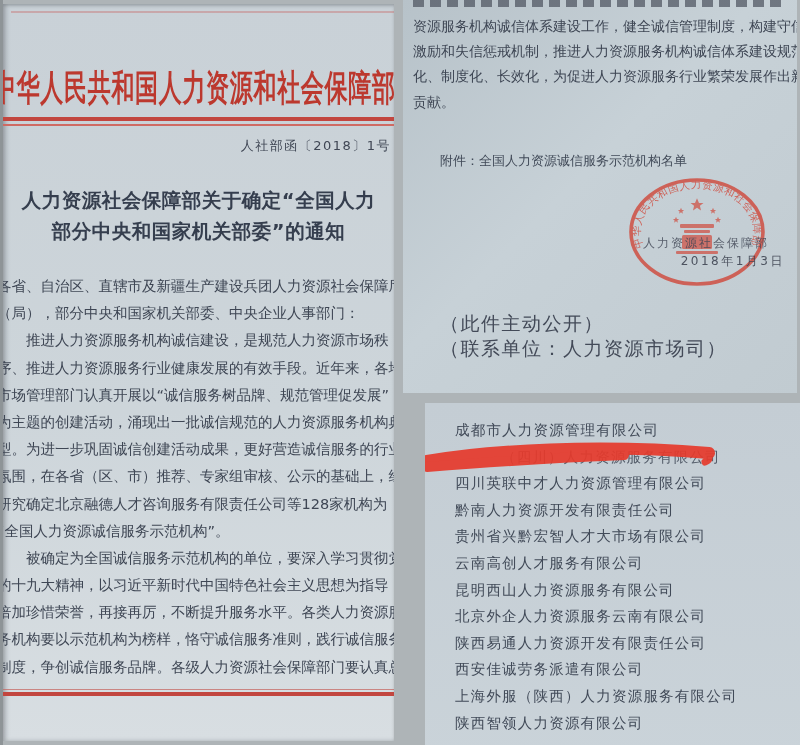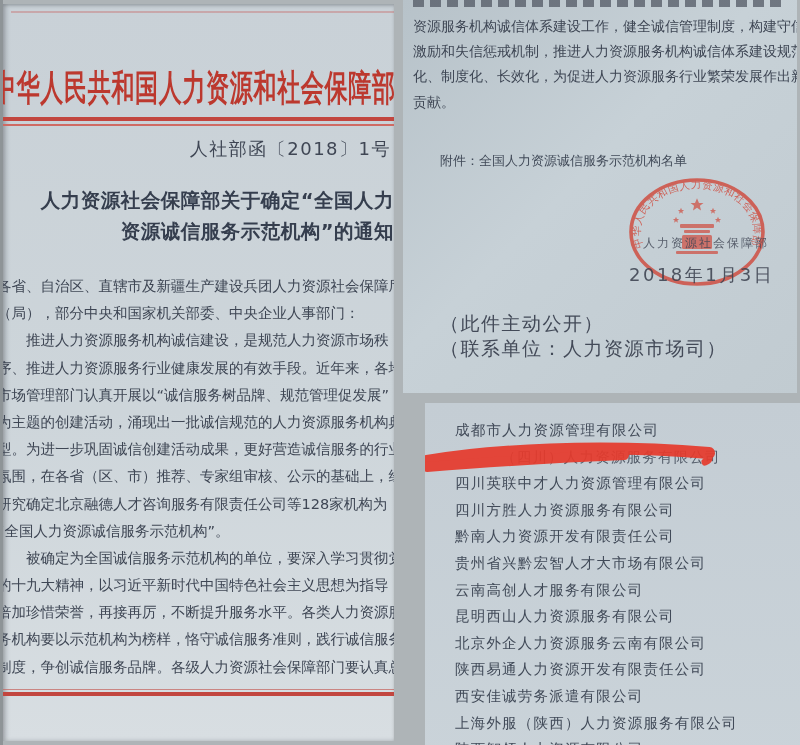--- a/index.html
+++ b/index.html
@@ -31,45 +31,45 @@
     background:rgba(200,100,96,.38); }
   .agency-header {
     position:absolute; top:60px; left:-10px;
     font-family:"Liberation Serif","DejaVu Serif",serif;
     font-size:36px; font-weight:bold; color:#bc382e;
     white-space:nowrap; letter-spacing:1px;
     transform:scaleX(.64); transform-origin:0 0;
   }
   .rule-thick { position:absolute; top:113px; left:0; right:0; height:4px; background:#c2463f; }
   .rule-thin  { position:absolute; top:120px; left:0; right:0; height:2px; background:#cf6a63; }
-  .doc-number { position:absolute; top:133px; right:3px; font-size:18px;
+  .doc-number { position:absolute; top:133px; right:3px; font-size:13px;
     color:#3f4654; letter-spacing:1.5px; white-space:nowrap; }
-  .notice-title { position:absolute; top:181px; left:0; right:0; text-align:right;
+  .notice-title { position:absolute; top:181px; left:0; right:0; text-align:center;
     font-size:19.5px; font-weight:bold; color:#353e4e; line-height:31px; letter-spacing:.5px; }
   .body-left { position:absolute; top:269px; left:-6px; width:410px;
     font-size:14.5px; color:#3e4654; line-height:27.2px; }
   .doc-line { height:27.2px; white-space:nowrap; }
   .footer-rule-thin  { position:absolute; top:685px; left:0; right:0; height:1px;
     background:rgba(198,104,99,.75); }
   .footer-rule-thick { position:absolute; top:688px; left:0; right:0; height:4px;
     background:#c2463f; }
 
   
   .clipped-row { position:absolute; top:0; left:10px; right:10px; height:7px; opacity:.7;
     background:repeating-linear-gradient(90deg,#4a505c 0 11px, rgba(0,0,0,0) 11px 17px); }
   .body-tr { position:absolute; top:14px; left:10px; width:390px;
     font-size:14px; color:#3e4654; line-height:25.2px; }
   .body-tr .doc-line { height:25.2px; }
   .attachment-line { position:absolute; top:143px; left:37px; font-size:13px;
     color:#414a58; letter-spacing:0px; white-space:nowrap;margin-top:9px; }
   .seal-svg { position:absolute; left:219px; top:174px; width:150px; height:118px; }
   .seal-authority { position:absolute; top:235px; left:218px; width:170px; text-align:center;
     font-size:12px; color:rgba(64,70,84,.82); letter-spacing:2px; white-space:nowrap; }
-  .seal-date { position:absolute; top:263px; left:226px; width:156px; text-align:left;
-    font-size:18px; color:rgba(60,66,80,.88); letter-spacing:2.5px; white-space:nowrap; }
+  .seal-date { position:absolute; top:253px; left:226px; width:156px; text-align:right;
+    font-size:12px; color:rgba(60,66,80,.88); letter-spacing:2.5px; white-space:nowrap; }
   .notes { position:absolute; top:311px; left:37px; font-size:19px;
     color:#434a58; line-height:24.6px; letter-spacing:1.5px; }
   .notes .doc-line { height:24.6px; }
 
   
   .company-list { position:absolute; top:14px; left:30px; font-size:14.5px;
     color:#414a58; line-height:26.6px; letter-spacing:1.2px; }
   .company-row { height:26.6px; white-space:nowrap; }
   .company-row:nth-child(2) { padding-left:46px; opacity:.85; }
   .scribble-svg { position:absolute; left:-6px; top:37px; width:302px; height:36px; }
@@ -80,21 +80,21 @@
 <div class="stage">
 
   <div class="panel panel-left">
     <div class="faint-redline"></div>
     <div class="agency-header">中华人民共和国人力资源和社会保障部</div>
     <div class="rule-thick"></div>
     <div class="rule-thin"></div>
     <div class="doc-number">人社部函〔2018〕1号</div>
     <div class="notice-title">
       <div>人力资源社会保障部关于确定“全国人力</div>
-      <div>资源诚信服务示范机构”的通知</div>
+      <div>部分中央和国家机关部委”的通知</div>
     </div>
     <div class="body-left">
         <div class="doc-line">各省、自治区、直辖市及新疆生产建设兵团人力资源社会保障厅</div>
         <div class="doc-line">（局），部分中央和国家机关部委、中央企业人事部门：</div>
         <div class="doc-line">　　推进人力资源服务机构诚信建设，是规范人力资源市场秩</div>
         <div class="doc-line">序、推进人力资源服务行业健康发展的有效手段。近年来，各地</div>
         <div class="doc-line">市场管理部门认真开展以“诚信服务树品牌、规范管理促发展”</div>
         <div class="doc-line">为主题的创建活动，涌现出一批诚信规范的人力资源服务机构典</div>
         <div class="doc-line">型。为进一步巩固诚信创建活动成果，更好营造诚信服务的行业</div>
         <div class="doc-line">氛围，在各省（区、市）推荐、专家组审核、公示的基础上，经</div>
@@ -147,21 +147,20 @@
         <div class="doc-line">（此件主动公开）</div>
         <div class="doc-line">（联系单位：人力资源市场司）</div>
       </div>
   </div>
 
   <div class="panel panel-br">
     <div class="company-list">
         <div class="company-row">成都市人力资源管理有限公司</div>
         <div class="company-row">（四川）人力资源服务有限公司</div>
         <div class="company-row">四川英联中才人力资源管理有限公司</div>
-        <div class="company-row">四川方胜人力资源服务有限公司</div>
         <div class="company-row">黔南人力资源开发有限责任公司</div>
         <div class="company-row">贵州省兴黔宏智人才大市场有限公司</div>
         <div class="company-row">云南高创人才服务有限公司</div>
         <div class="company-row">昆明西山人力资源服务有限公司</div>
         <div class="company-row">北京外企人力资源服务云南有限公司</div>
         <div class="company-row">陕西易通人力资源开发有限责任公司</div>
         <div class="company-row">西安佳诚劳务派遣有限公司</div>
         <div class="company-row">上海外服（陕西）人力资源服务有限公司</div>
         <div class="company-row">陕西智领人力资源有限公司</div>
       </div>

